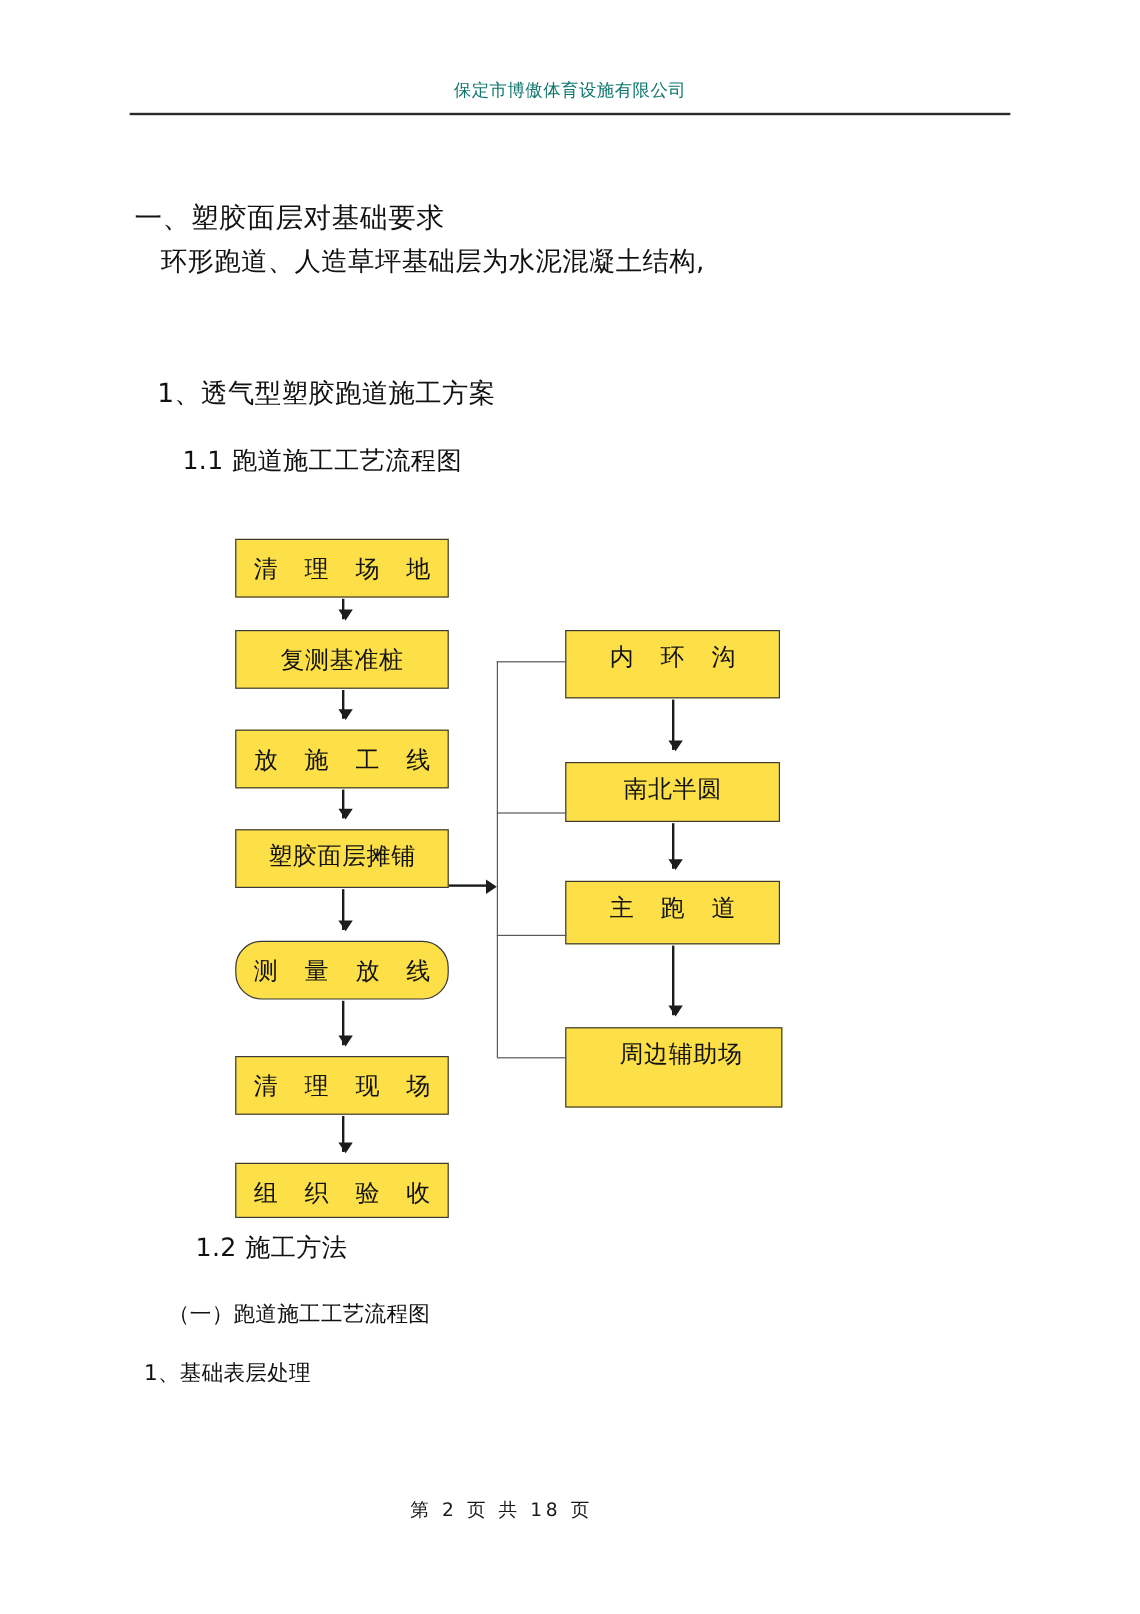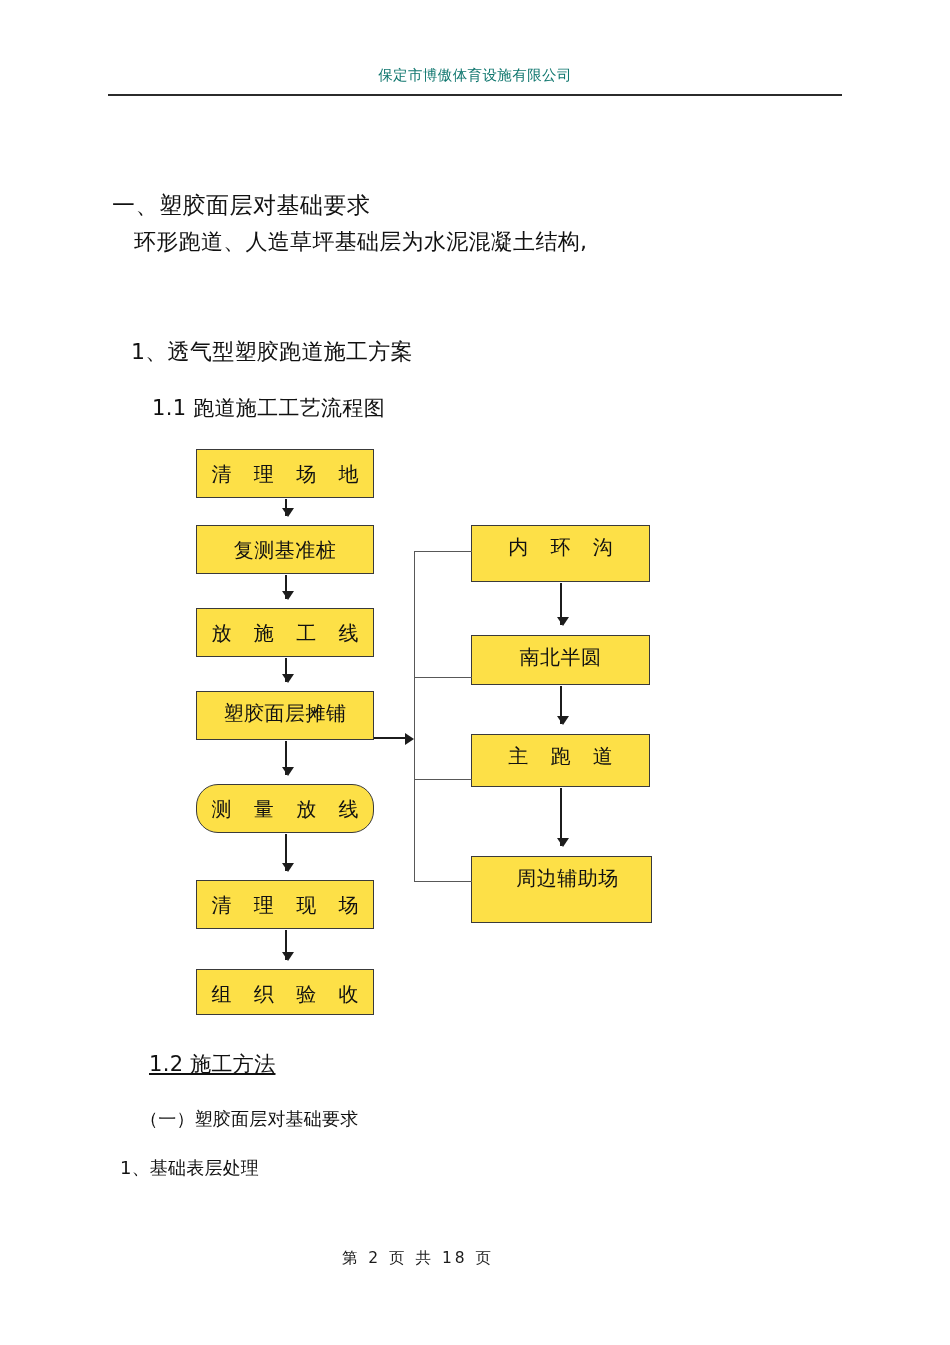--- a/index.html
+++ b/index.html
@@ -37,21 +37,20 @@
     width: 734px;
     height: 0;
     border-top: 2px solid #2b2b2b;
   }
 
   
   .tx {
     position: absolute;
     white-space: nowrap;
     color: #111111;
-    margin-top: 24px;
   }
   .h1 {
     font-size: 23px;
     letter-spacing: 0.5px;
   }
   .h1sub {
     font-size: 22px;
     letter-spacing: 0.3px;
   }
   .h2 {
@@ -229,22 +228,22 @@
     <div class="br-stem" style="left:414px; top:551px; height:330px;"></div>
     <div class="br-arm" style="left:414px; top:551px; width:58px;"></div>
     <div class="br-arm" style="left:414px; top:677px; width:58px;"></div>
     <div class="br-arm" style="left:414px; top:779px; width:58px;"></div>
     <div class="br-arm" style="left:414px; top:881px; width:58px;"></div>
 
     <div class="arrow-h" style="left:374px; top:737px; width:31px;"></div>
 
   </div>
 
-  <div class="tx h3" style="left:149px; top:1026px;text-decoration:underline;">1.2  施工方法</div>
-
-  <div class="tx body-m" style="left:140px; top:1083px;">（一）塑胶面层对基础要求</div>
+  <div class="tx h3" style="left:163px; top:1026px;">1.2  施工方法</div>
+
+  <div class="tx body-m" style="left:140px; top:1083px;">（一）跑道施工工艺流程图</div>
 
   <div class="tx body-m" style="left:120px; top:1132px;">1、基础表层处理</div>
 
 
   <div class="footer">第 2 页 共 18 页</div>
 
 </div>
 
 </body></html>

